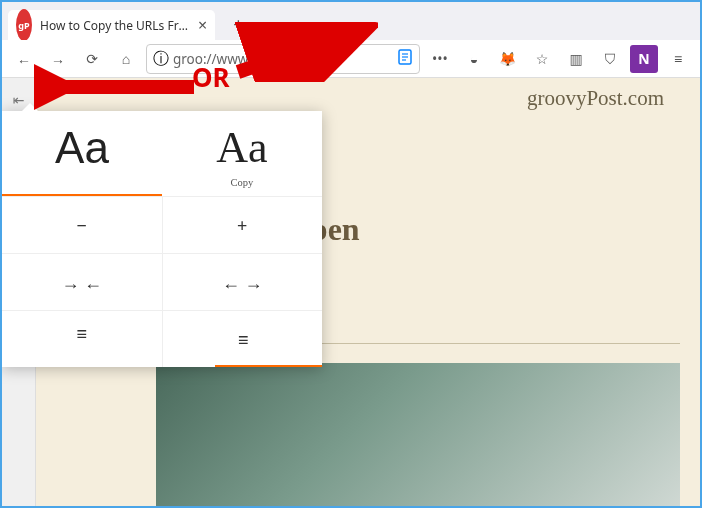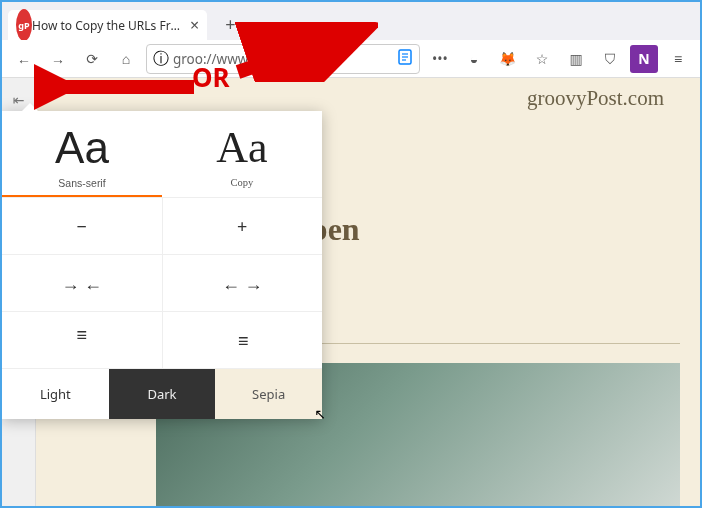--- a/index.html
+++ b/index.html
@@ -1,20 +1,20 @@
 <!DOCTYPE html>
 <html><head>
 <meta charset="utf-8">
 <style>
 * { box-sizing: border-box; margin: 0; padding: 0; }
 body { width: 702px; height: 508px; font-family: system-ui, -apple-system, sans-serif; background: #fff; overflow: hidden; position: relative; border: 2px solid #4aa5e8; }
 .chrome { display: flex; flex-direction: column; height: 100%; }
 .tabbar { display: flex; align-items: flex-end; background: #f0f0f4; height: 38px; padding: 0 6px; }
 .tab { display: flex; align-items: center; background: #fff; border-radius: 5px 5px 0 0; height: 30px; padding: 0 8px; margin-top: 8px; max-width: 220px; }
-.tab-favicon { width: 16px; height: 32px; background: #d33; border-radius: 50%; margin-right: 0; font-size: 9px; color: #fff; display: flex; align-items: center; justify-content: center; font-weight: bold; }
+.tab-favicon { width: 16px; height: 32px; background: #d33; border-radius: 50%; margin-right: 8px; font-size: 9px; color: #fff; display: flex; align-items: center; justify-content: center; font-weight: bold; }
 .tab-title { font-size: 12px; color: #333; white-space: nowrap; overflow: hidden; text-overflow: ellipsis; max-width: 150px; }
 .tab-close { margin-left: 8px; color: #555; font-size: 16px; line-height: 1; }
 .newtab { margin-left: 10px; font-size: 18px; color: #555; padding: 4px 8px; }
 .toolbar { display: flex; align-items: center; background: #fff; height: 38px; padding: 0 8px; border-bottom: 1px solid #ddd; gap: 6px; }
 .tbtn { width: 28px; height: 28px; display: flex; align-items: center; justify-content: center; color: #555; font-size: 14px; border-radius: 3px; }
 .urlbar { flex: 1; display: flex; align-items: center; background: #fff; border: 1px solid #ccc; border-radius: 4px; height: 30px; padding: 0 6px; gap: 4px; max-width: 340px; }
 .url-text { font-size: 13.5px; color: #666; white-space: nowrap; overflow: hidden; }
 .toolbar-right { display: flex; align-items: center; gap: 6px; margin-left: auto; }
 .reader-icon { color: #0a84ff; }
 .content-area { flex: 1; display: flex; position: relative; background: #f5eedd; overflow: hidden; }
@@ -139,45 +139,38 @@
       </div>
       <div class="divider"></div>
       <div class="hero-img"></div>
     </div>
 
     <div class="type-panel">
       <div class="panel-arrow"></div>
       <div class="font-row">
         <div class="font-cell font-sans">
           <div class="font-glyph">Aa</div>
-          <div class="font-label">Sans-serif</div>
         </div>
         <div class="font-cell font-serif">
           <div class="font-glyph">Aa</div>
           <div class="font-label">Copy</div>
         </div>
       </div>
       <div class="sel-bar half"></div>
       <div class="grid-row">
         <div class="grid-cell">−</div>
         <div class="grid-cell">+</div>
       </div>
       <div class="grid-row">
         <div class="grid-cell">→ ←</div>
         <div class="grid-cell">← →</div>
       </div>
       <div class="grid-row">
         <div class="grid-cell" style="line-height:.7">≡</div>
         <div class="grid-cell" style="letter-spacing:-2px">≡</div>
-      </div>
-      <div class="theme-row" style="position:relative">
-        <div class="theme-cell theme-light">Light</div>
-        <div class="theme-cell theme-dark">Dark</div>
-        <div class="theme-cell theme-sepia">Sepia</div>
-        <span class="cursor-ptr">↖</span>
       </div>
       <div class="sepia-underline"></div>
     </div>
   </div>
 </div>
 
 <div class="arrow-red" style="top:58px;left:32px">
   <svg width="170" height="55">
       <defs>
         <marker id="ah1" markerWidth="10" markerHeight="10" refX="2" refY="5" orient="auto">

